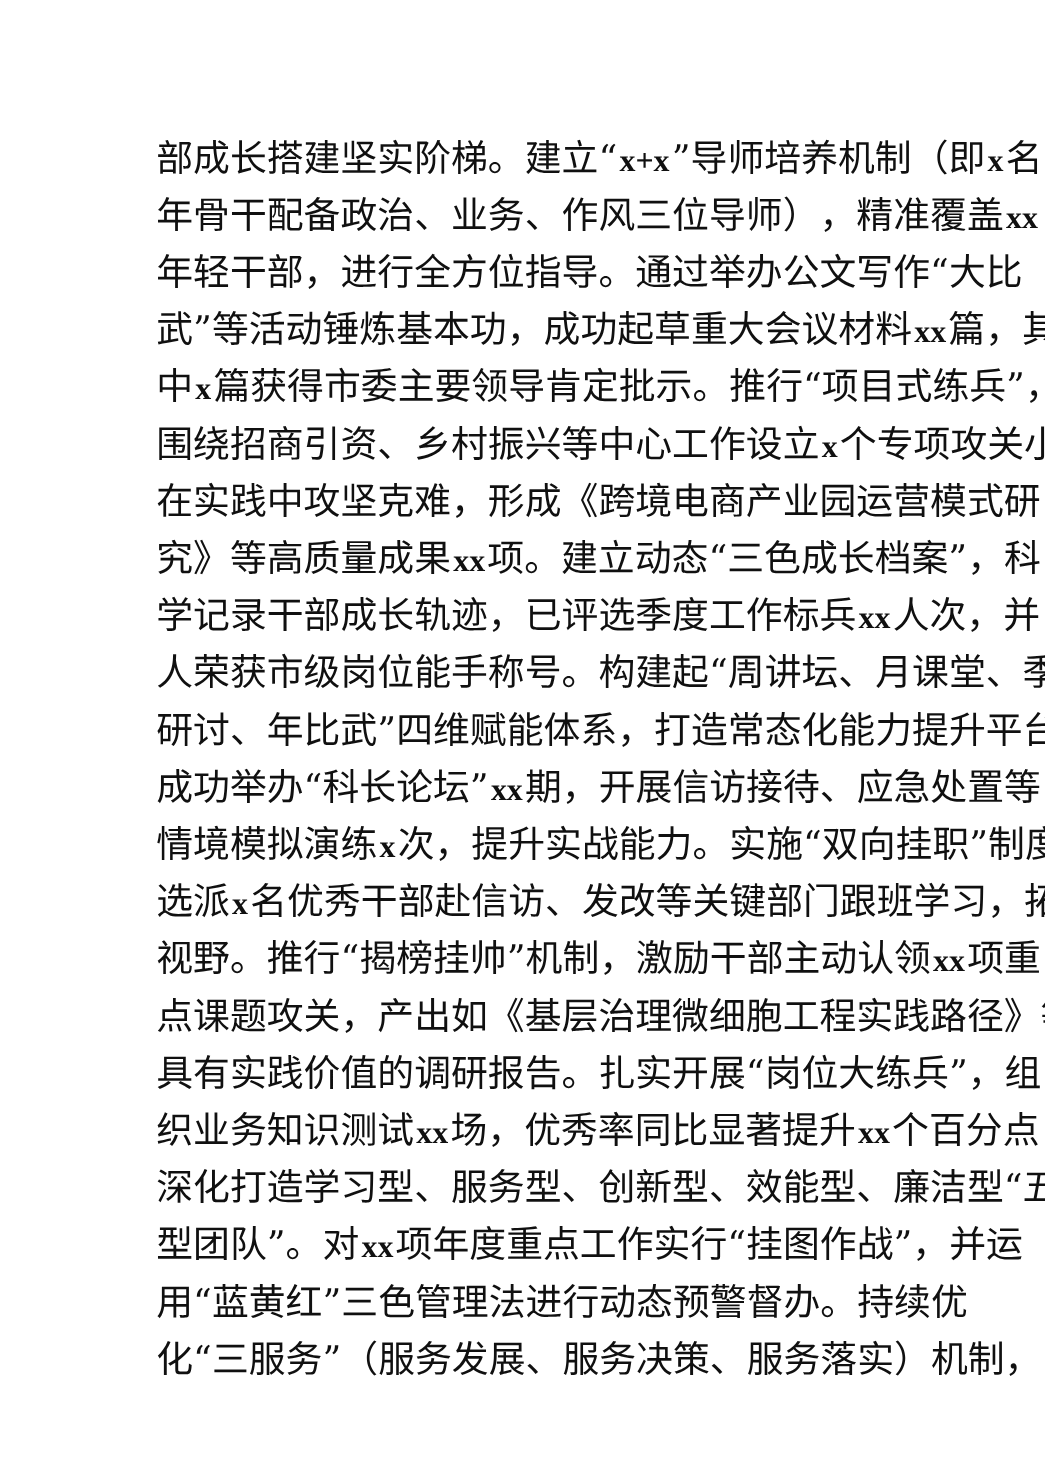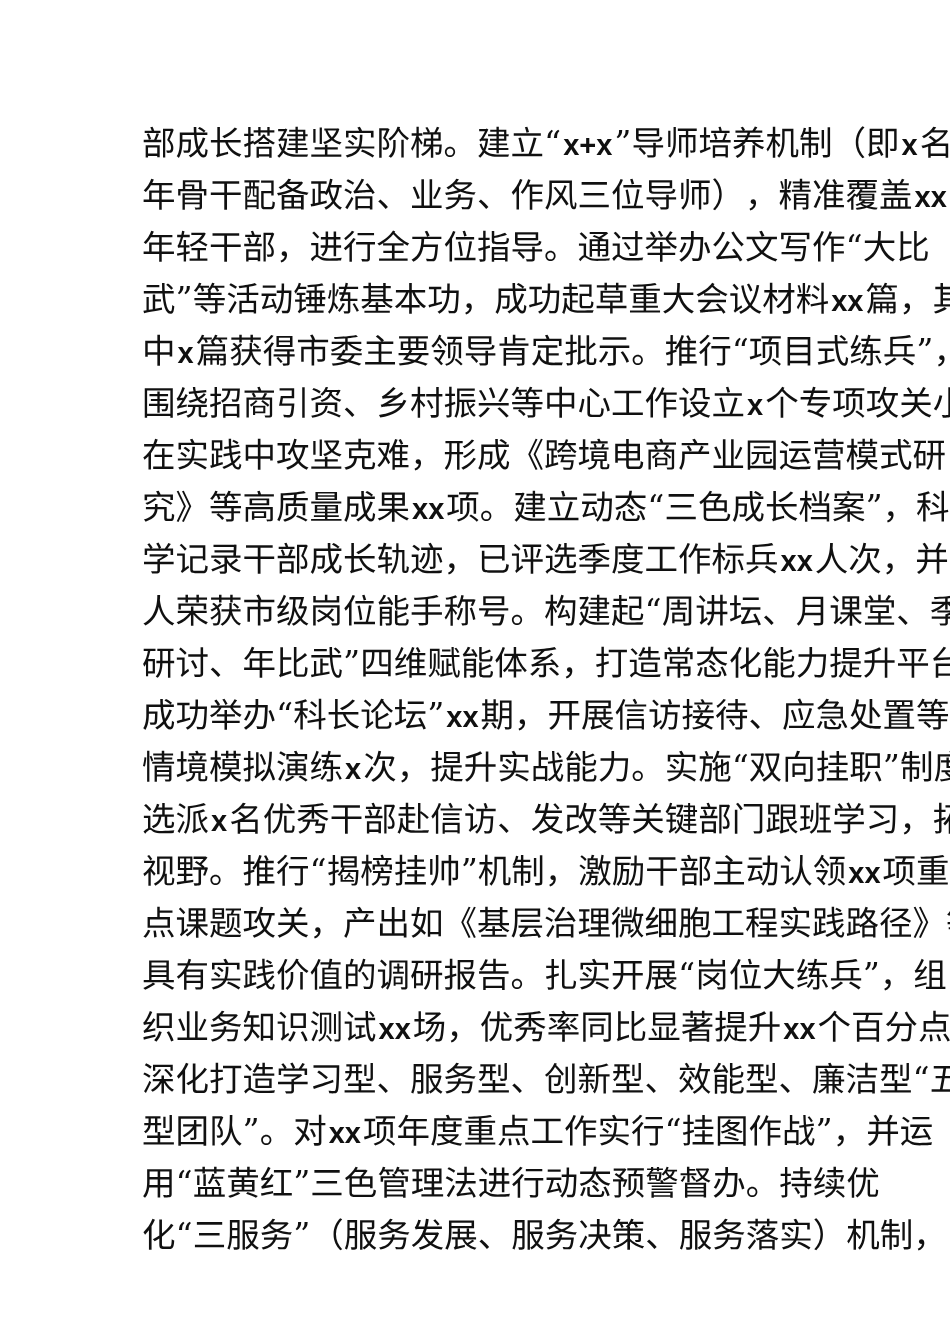--- a/index.html
+++ b/index.html
@@ -39,21 +39,21 @@
     letter-spacing: 0;
   }
 
   
   .doc-line > span {
     display: inline-block;
   }
 
   
   .lat {
-    font-family: Liberation Sans, sans-serif;
+    font-family: Liberation Serif, serif;
     font-weight: bold;
     font-size: 29px;
     padding: 0 2px;
   }
 </style>
 </head>
 <body>
 
 <div class="page">
   <div class="text-column" id="text-column">

